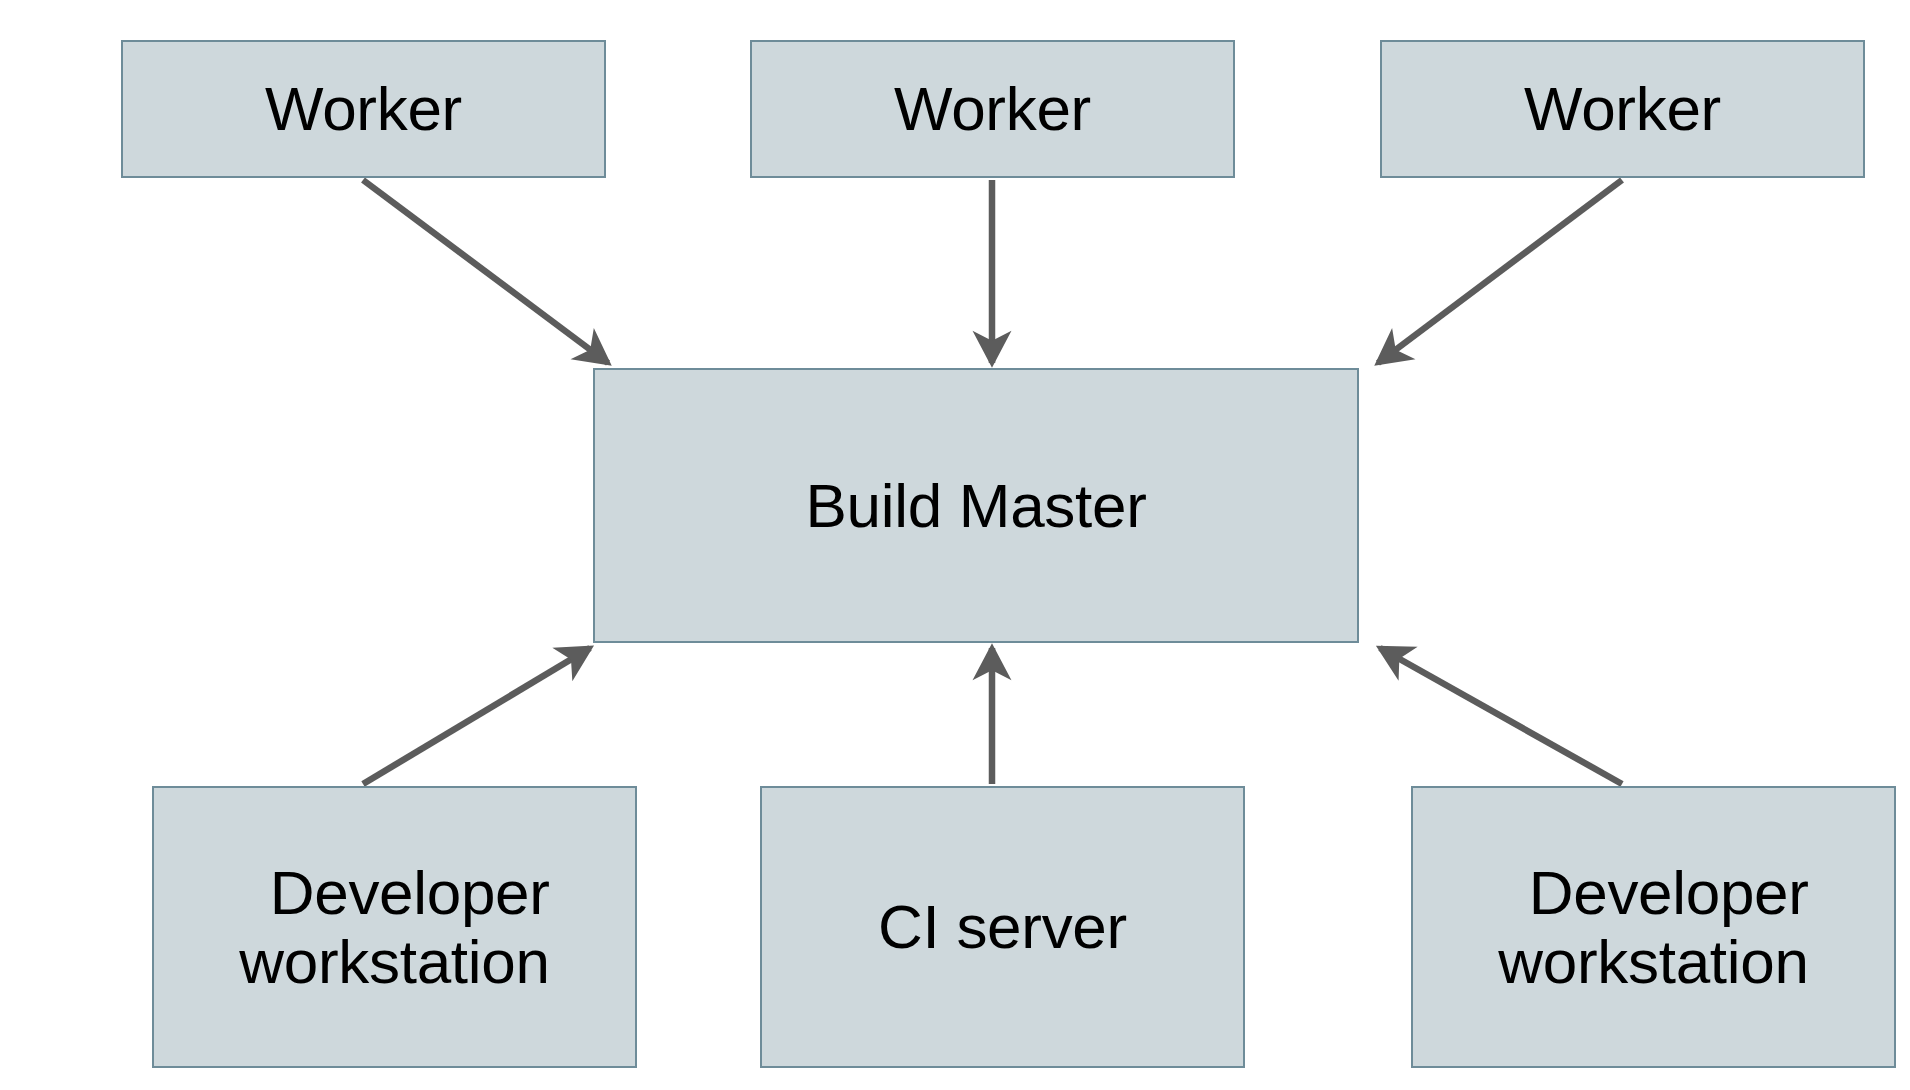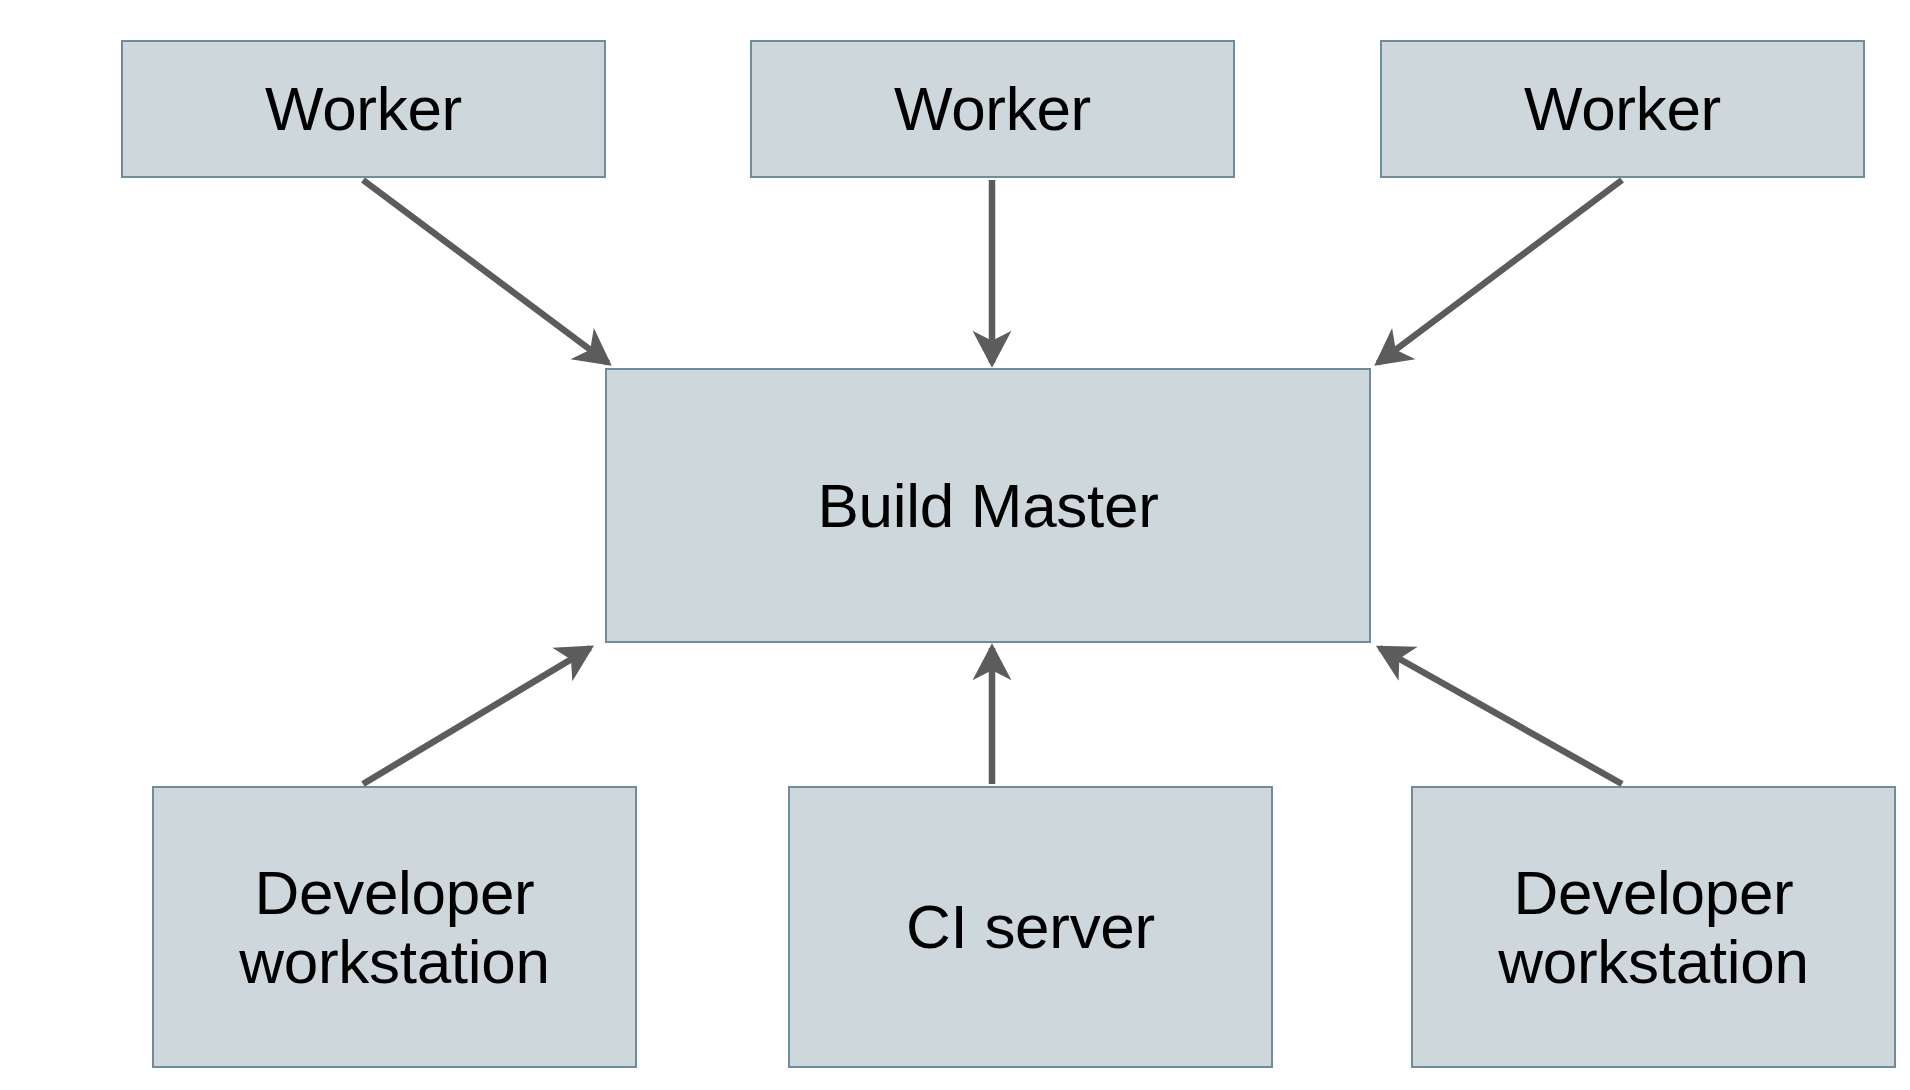--- a/index.html
+++ b/index.html
@@ -27,21 +27,21 @@
     pointer-events: none;
   }
   .node {
     position: absolute;
     box-sizing: border-box;
     background: #ced8dc;
     border: 2px solid #6e8c99;
     display: flex;
     align-items: center;
     justify-content: center;
-    text-align: center;
+    text-align: right;
   }
   .node-label {
     color: #000000;
     font-family: "Liberation Sans", sans-serif;
     font-weight: 400;
     line-height: 1.12;
     white-space: pre-line;
     letter-spacing: -0.3px;
   }
   .n-worker      { font-size: 62px; }
@@ -75,30 +75,30 @@
   </div>
 
   <div class="node n-worker" style="left: 750px; top: 40px; width: 485px; height: 138px; background: rgb(206, 216, 220); border-color: rgb(110, 140, 153);">
     <span class="node-label" style="color: rgb(0, 0, 0);">Worker</span>
   </div>
 
   <div class="node n-worker" style="left: 1380px; top: 40px; width: 485px; height: 138px; background: rgb(206, 216, 220); border-color: rgb(110, 140, 153);">
     <span class="node-label" style="color: rgb(0, 0, 0);">Worker</span>
   </div>
 
-  <div class="node n-master" style="left: 593px; top: 368px; width: 766px; height: 275px; background: rgb(206, 216, 220); border-color: rgb(110, 140, 153); margin-left: 12px;">
+  <div class="node n-master" style="left: 593px; top: 368px; width: 766px; height: 275px; background: rgb(206, 216, 220); border-color: rgb(110, 140, 153);">
     <span class="node-label" style="color: rgb(0, 0, 0);">Build Master</span>
   </div>
 
   <div class="node n-dev" style="left: 121px; top: 786px; width: 485px; height: 282px; background: rgb(206, 216, 220); border-color: rgb(110, 140, 153);">
     <span class="node-label" style="color: rgb(0, 0, 0);">Developer
 workstation</span>
   </div>
 
-  <div class="node n-ci" style="left: 788px; top: 786px; width: 485px; height: 282px; background: rgb(206, 216, 220); border-color: rgb(110, 140, 153);">
+  <div class="node n-ci" style="left: 760px; top: 786px; width: 485px; height: 282px; background: rgb(206, 216, 220); border-color: rgb(110, 140, 153);">
     <span class="node-label" style="color: rgb(0, 0, 0);">CI server</span>
   </div>
 
   <div class="node n-dev" style="left: 1380px; top: 786px; width: 485px; height: 282px; background: rgb(206, 216, 220); border-color: rgb(110, 140, 153);">
     <span class="node-label" style="color: rgb(0, 0, 0);">Developer
 workstation</span>
   </div>
 
 </div>
 

